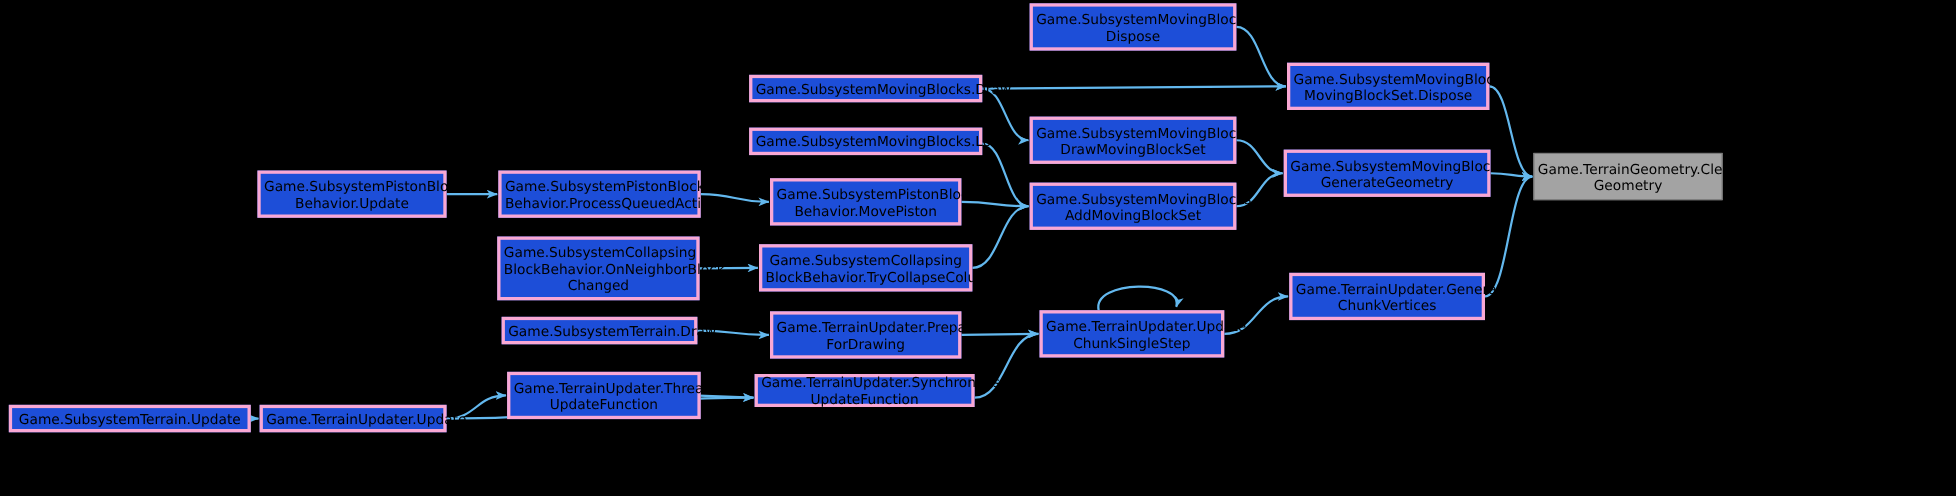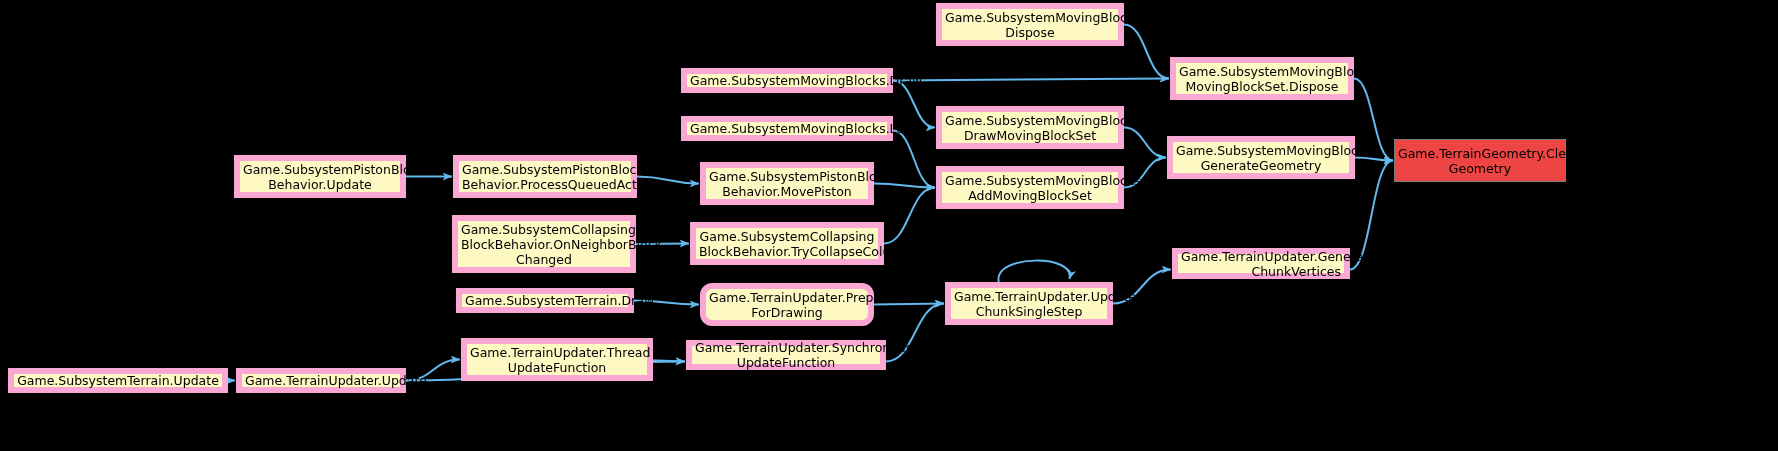--- a/index.html
+++ b/index.html
@@ -23,32 +23,32 @@
     height: 451px;
     pointer-events: none;
   }
   .node {
     position: absolute;
     box-sizing: border-box;
     display: flex;
     align-items: center;
     justify-content: center;
     text-align: center;
-    background: #fef9c3;
-    border: 6px solid #f9a8d4;
+    background: #1d4ed8;
+    border: 3px solid #f9a8d4;
     color: #000000;
     font-size: 12.5px;
     line-height: 15px;
     letter-spacing: 0px;
     white-space: pre-line;
     padding: 0 3px;
     z-index: 2;
   }
   .node.highlight {
-    background: #ef4444;
+    background: #a3a3a3;
     border: 1px solid #7a7a7a;
   }
   .node .label {
     display: block;
     width: 100%;
   }
 </style>
 </head>
 <body>
 
@@ -104,27 +104,27 @@
 Behavior.ProcessQueuedActions</span></div>
       <div class="node" style="left: 700px; top: 162px; width: 174px; height: 43px;"><span class="label">Game.SubsystemPistonBlock
 Behavior.MovePiston</span></div>
       <div class="node" style="left: 936px; top: 166px; width: 188px; height: 43px;"><span class="label">Game.SubsystemMovingBlocks.
 AddMovingBlockSet</span></div>
       <div class="node" style="left: 452px; top: 215px; width: 184px; height: 58px;"><span class="label">Game.SubsystemCollapsing
 BlockBehavior.OnNeighborBlock
 Changed</span></div>
       <div class="node" style="left: 690px; top: 222px; width: 194px; height: 43px;"><span class="label">Game.SubsystemCollapsing
 BlockBehavior.TryCollapseColumn</span></div>
-      <div class="node" style="left: 1172px; top: 248px; width: 178px; height: 31px; text-align: right;"><span class="label">Game.TerrainUpdater.Generate
+      <div class="node" style="left: 1172px; top: 248px; width: 178px; height: 43px;"><span class="label">Game.TerrainUpdater.Generate
 ChunkVertices</span></div>
       <div class="node" style="left: 456px; top: 288px; width: 178px; height: 25px;"><span class="label">Game.SubsystemTerrain.Draw</span></div>
-      <div class="node" style="left: 700px; top: 283px; width: 174px; height: 43px; border-radius: 12px;"><span class="label">Game.TerrainUpdater.Prepare
+      <div class="node" style="left: 700px; top: 283px; width: 174px; height: 43px;"><span class="label">Game.TerrainUpdater.Prepare
 ForDrawing</span></div>
       <div class="node" style="left: 945px; top: 282px; width: 168px; height: 43px;"><span class="label">Game.TerrainUpdater.Update
 ChunkSingleStep</span></div>
-      <div class="node" style="left: 461px; top: 338px; width: 192px; height: 43px;"><span class="label">Game.TerrainUpdater.Thread
+      <div class="node" style="left: 461px; top: 338px; width: 176px; height: 43px;"><span class="label">Game.TerrainUpdater.Thread
 UpdateFunction</span></div>
       <div class="node" style="left: 686px; top: 340px; width: 200px; height: 30px;"><span class="label">Game.TerrainUpdater.Synchronous
 UpdateFunction</span></div>
       <div class="node" style="left: 8px; top: 368px; width: 220px; height: 25px;"><span class="label">Game.SubsystemTerrain.Update</span></div>
       <div class="node" style="left: 236px; top: 368px; width: 170px; height: 25px;"><span class="label">Game.TerrainUpdater.Update</span></div>
     </div>
 </div>
 
 </body></html>

